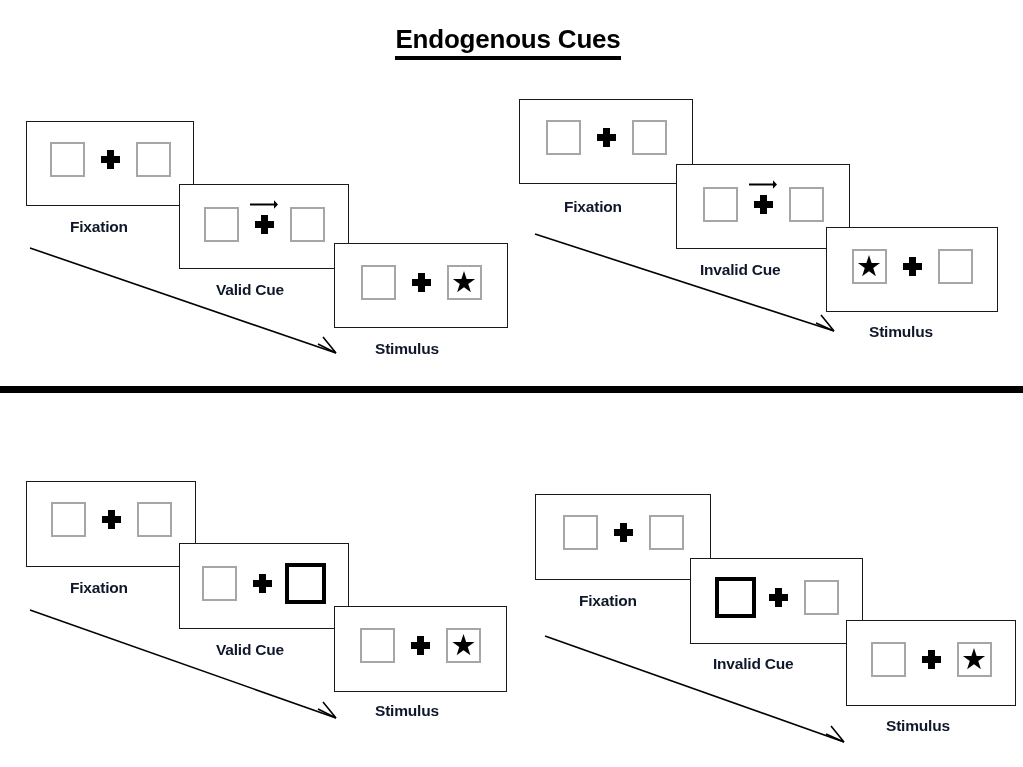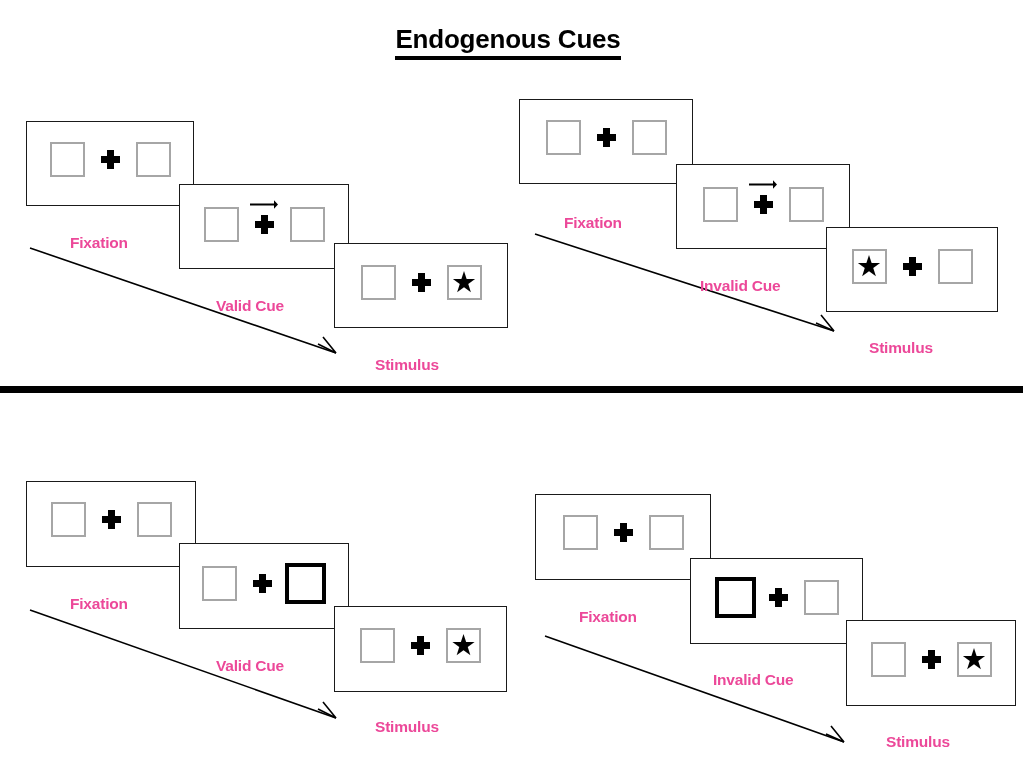--- a/index.html
+++ b/index.html
@@ -102,24 +102,23 @@
 
   .star {
     display: block;
     line-height: 1;
   }
 
   .caption {
     position: absolute;
     font-size: 15.5px;
     font-weight: bold;
-    color: #ec4899;
+    color: #0f172a;
     white-space: nowrap;
     letter-spacing: -0.2px;
-    margin-top: 16px;
   }
 
   .flow-arrow {
     position: absolute;
     pointer-events: none;
   }
 </style>
 </head>
 <body>
 

